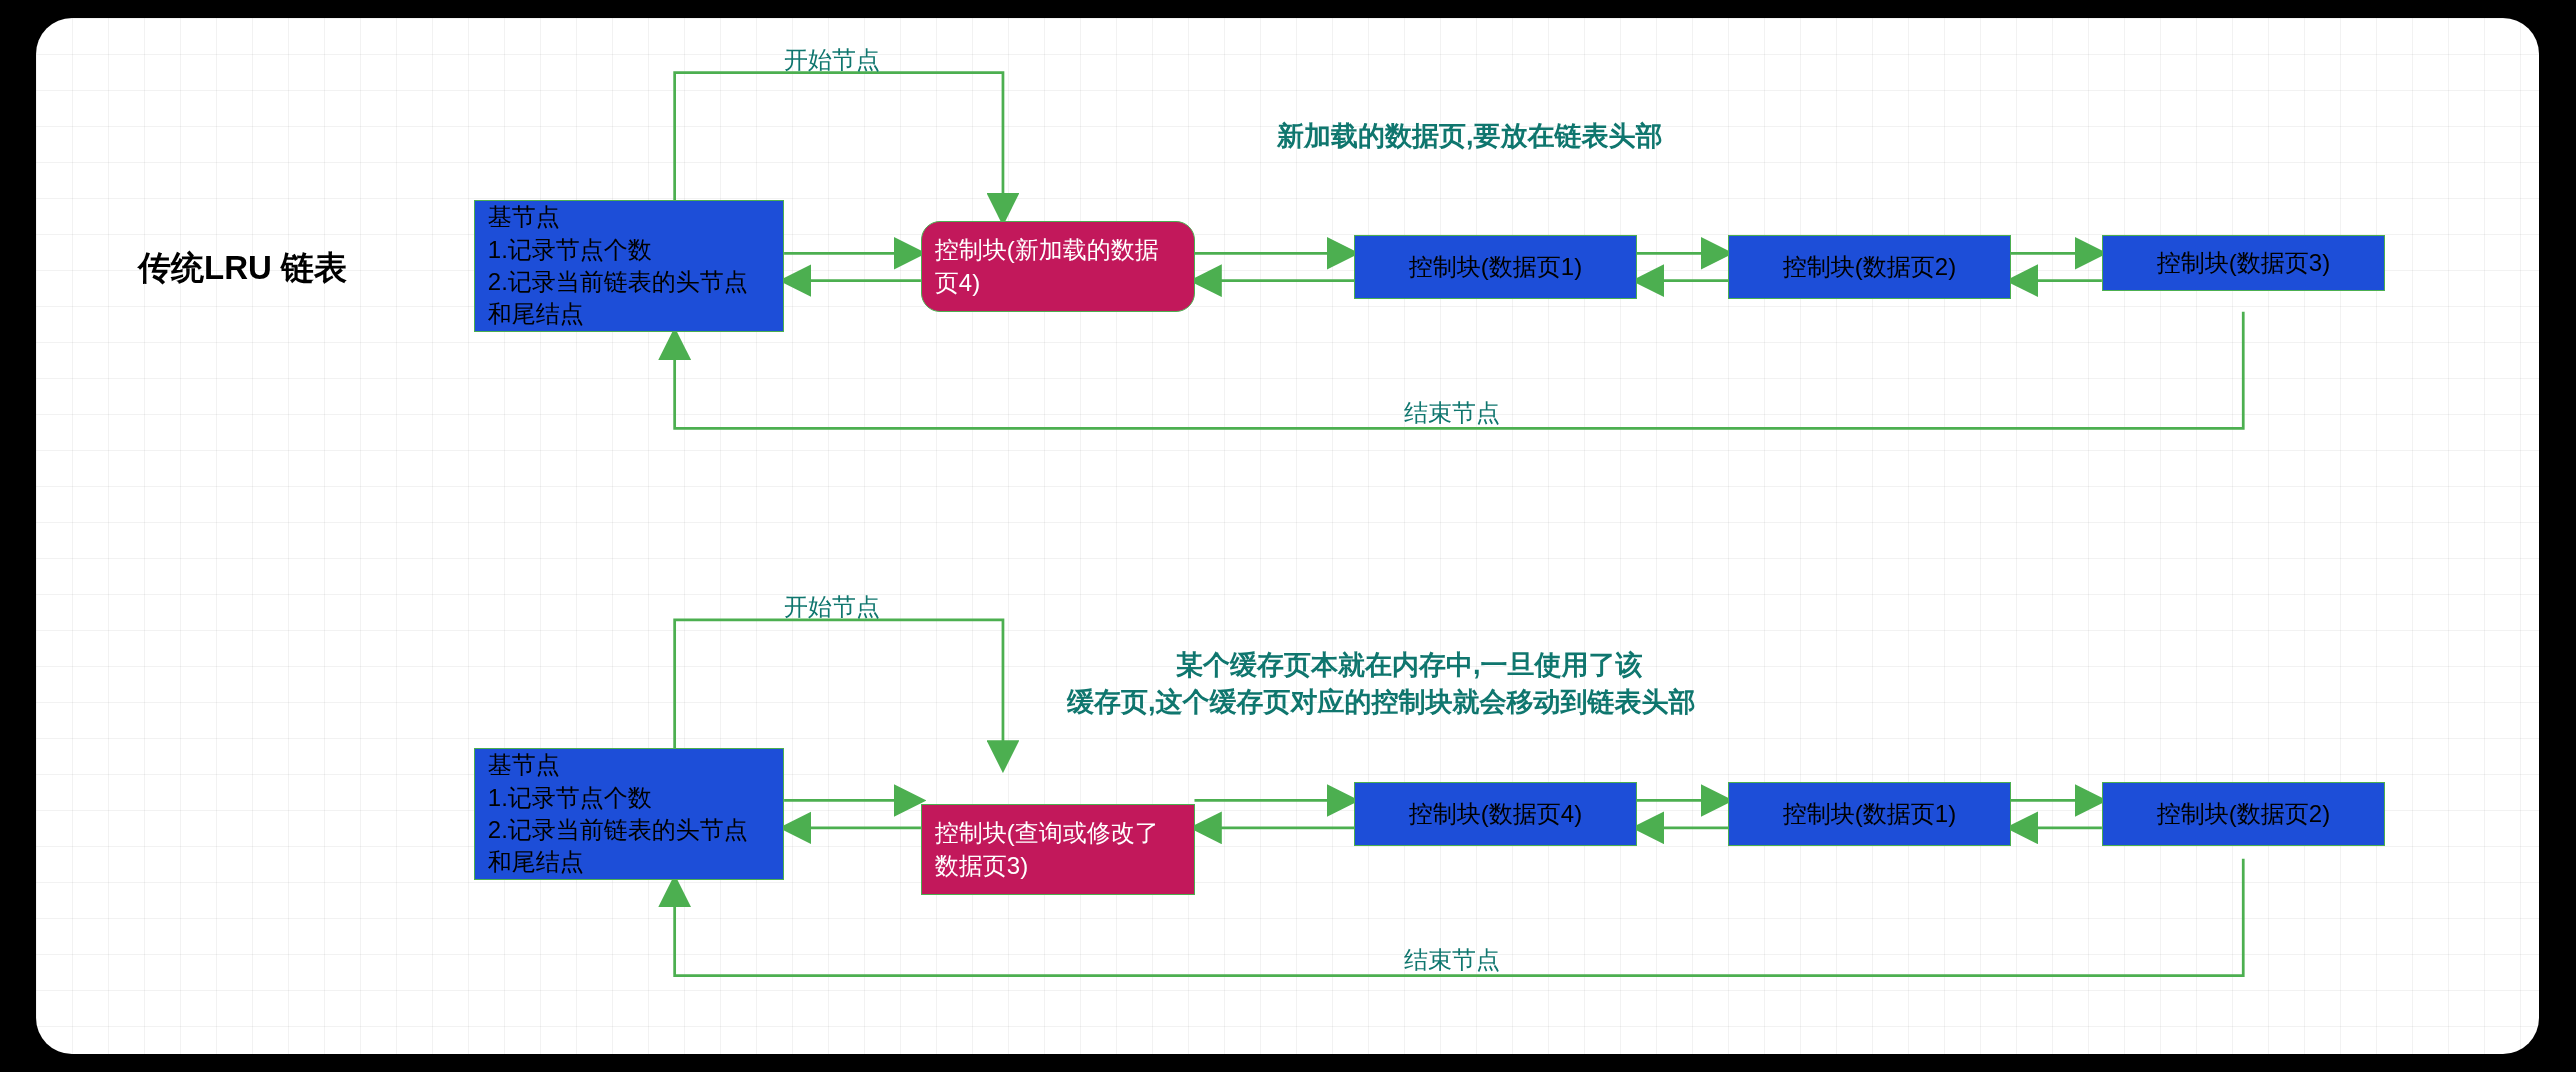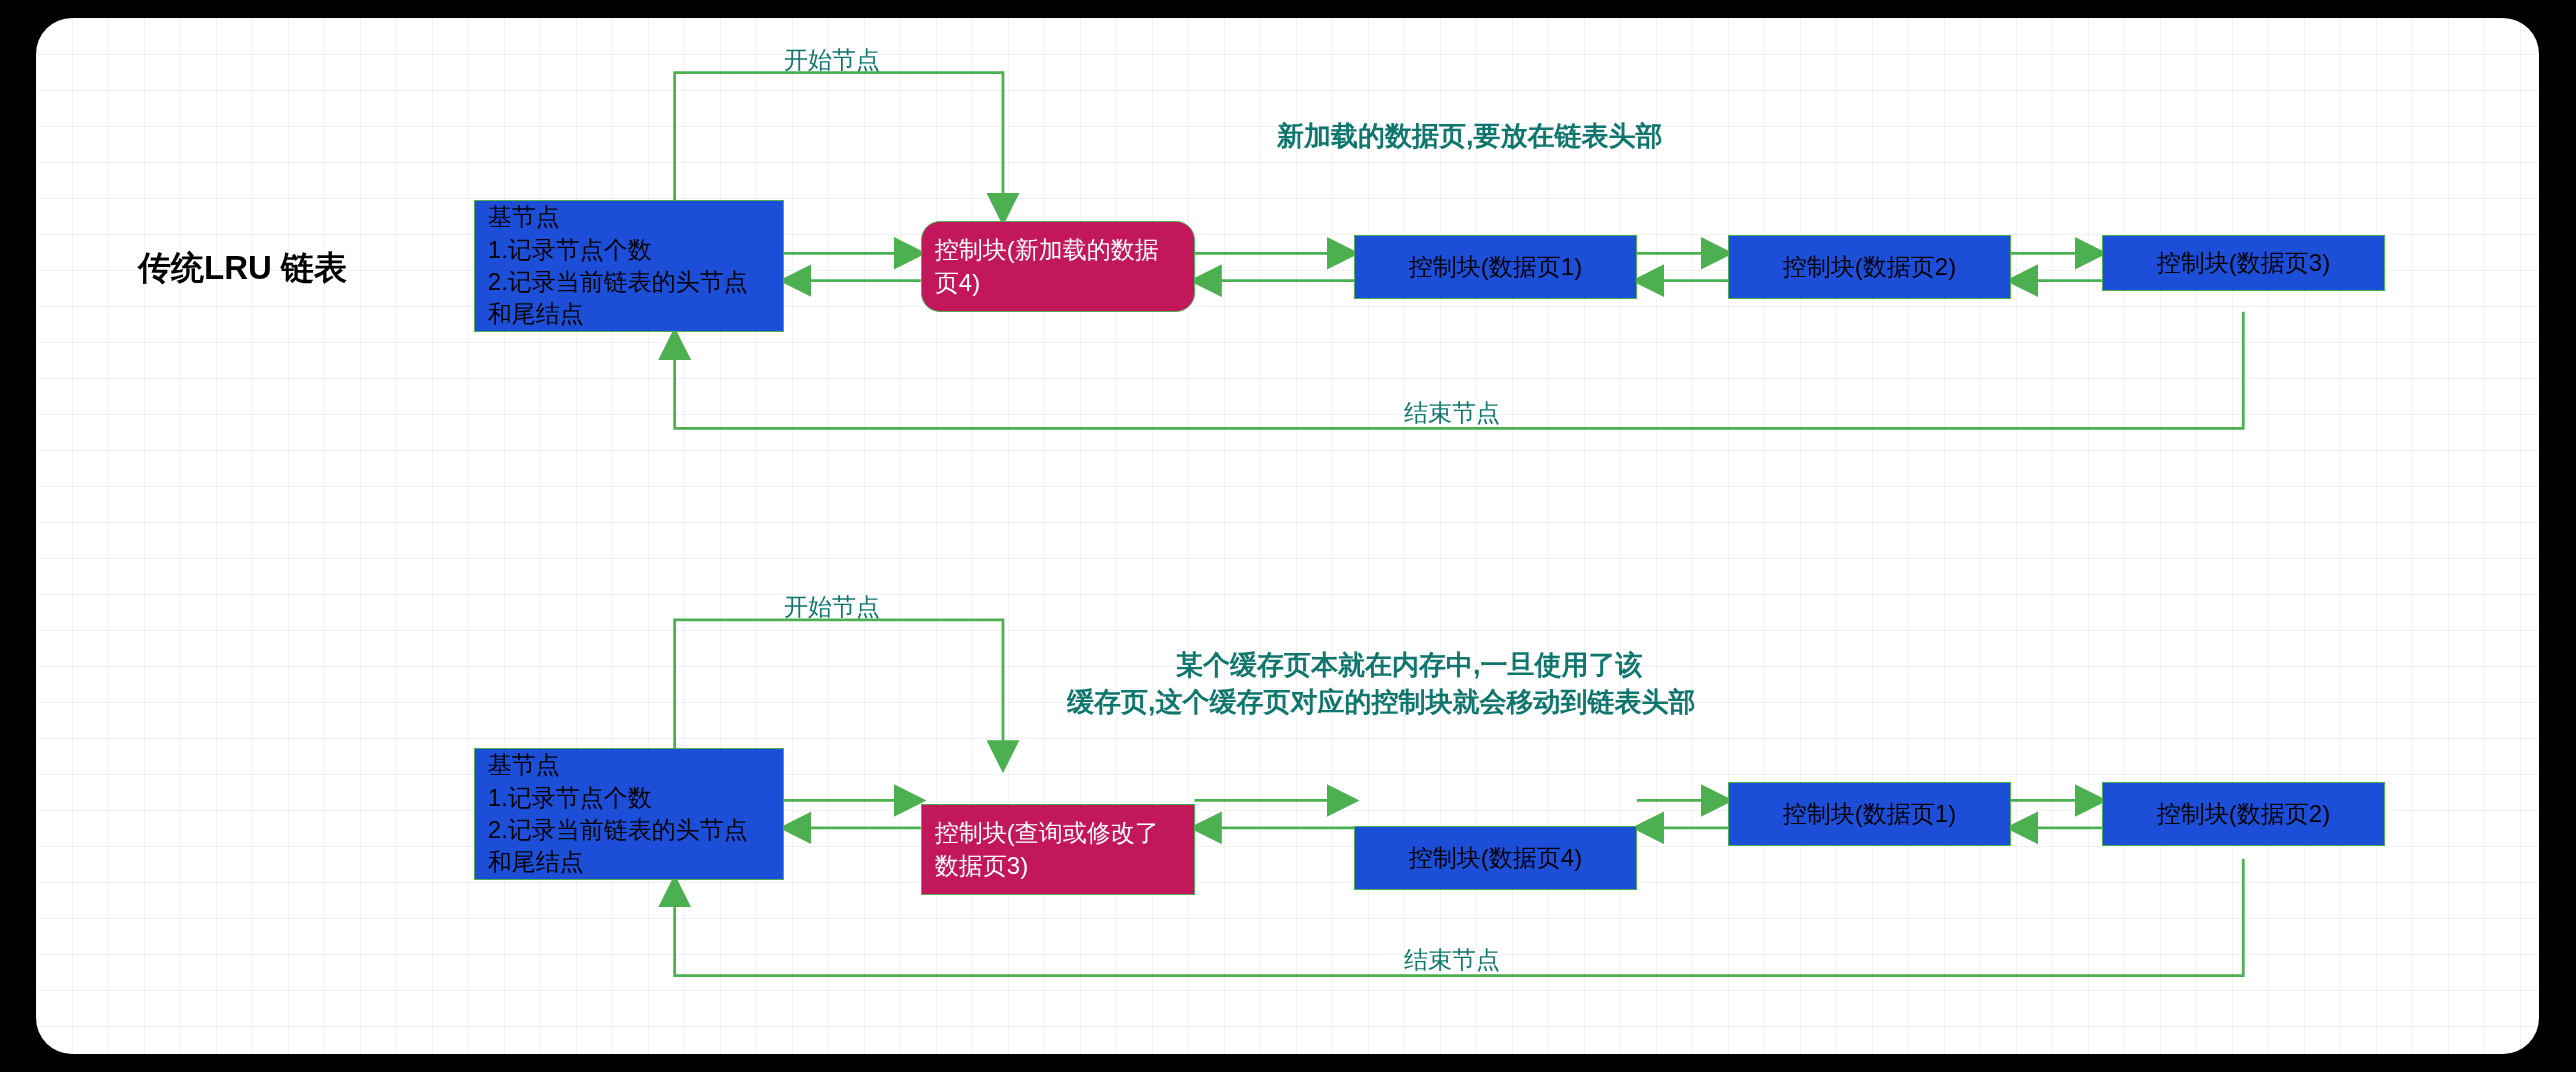--- a/index.html
+++ b/index.html
@@ -127,17 +127,17 @@
 
   <div class="label" style="left:748px; top:573px;">开始节点</div>
   <div class="label bold" style="left:1140px; top:629px; text-align:left; white-space:normal;">某个缓存页本就在内存中,一旦使用了该</div>
   <div class="label bold" style="left:1031px; top:666px; text-align:center; white-space:normal;">缓存页,这个缓存页对应的控制块就会移动到链表头部</div>
   <div class="label" style="left:1368px; top:926px;">结束节点</div>
 
   <div class="node" style="left:438px; top:730px; width:310px; height:132px; white-space:pre-line;">基节点
 1.记录节点个数
 2.记录当前链表的头节点和尾结点</div>
   <div class="node pink" style="left:885px; top:750px; width:274px; height:91px;margin-top:36px;">控制块(查询或修改了数据页3)</div>
-  <div class="node" style="left:1318px; top:764px; width:283px; height:64px; justify-content:center;margin-top:44px;">控制块(数据页4)</div>
+  <div class="node" style="left:1318px; top:764px; width:283px; height:64px; justify-content:center;">控制块(数据页4)</div>
   <div class="node" style="left:1692px; top:764px; width:283px; height:64px; justify-content:center;">控制块(数据页1)</div>
   <div class="node" style="left:2066px; top:764px; width:283px; height:64px; justify-content:center;">控制块(数据页2)</div>
 </div>
 
 
 </body></html>

